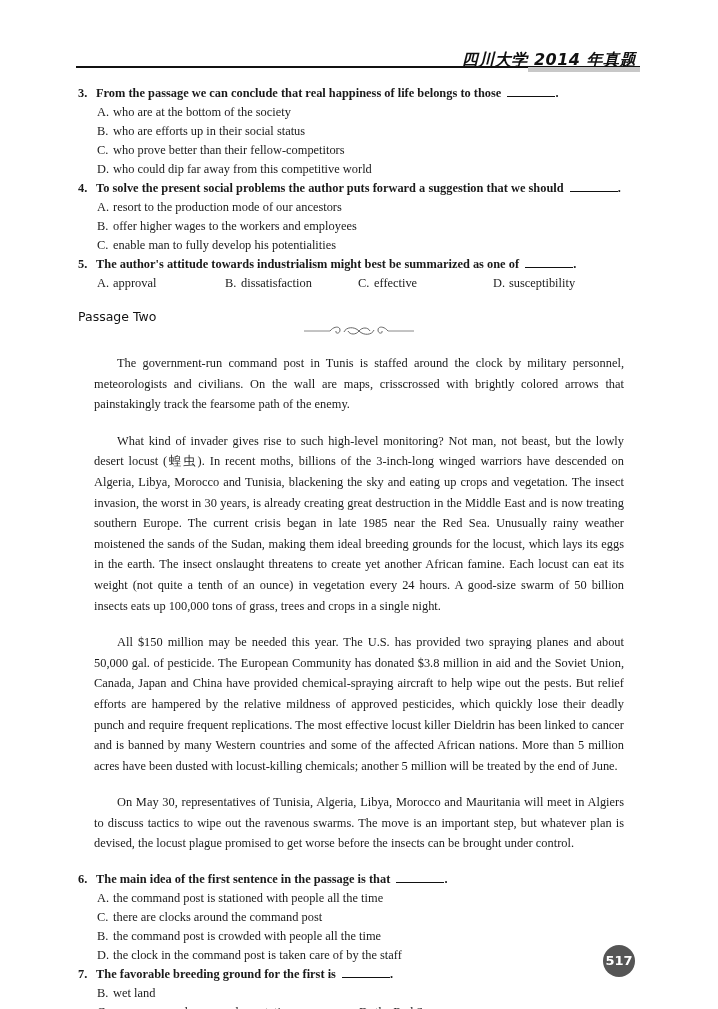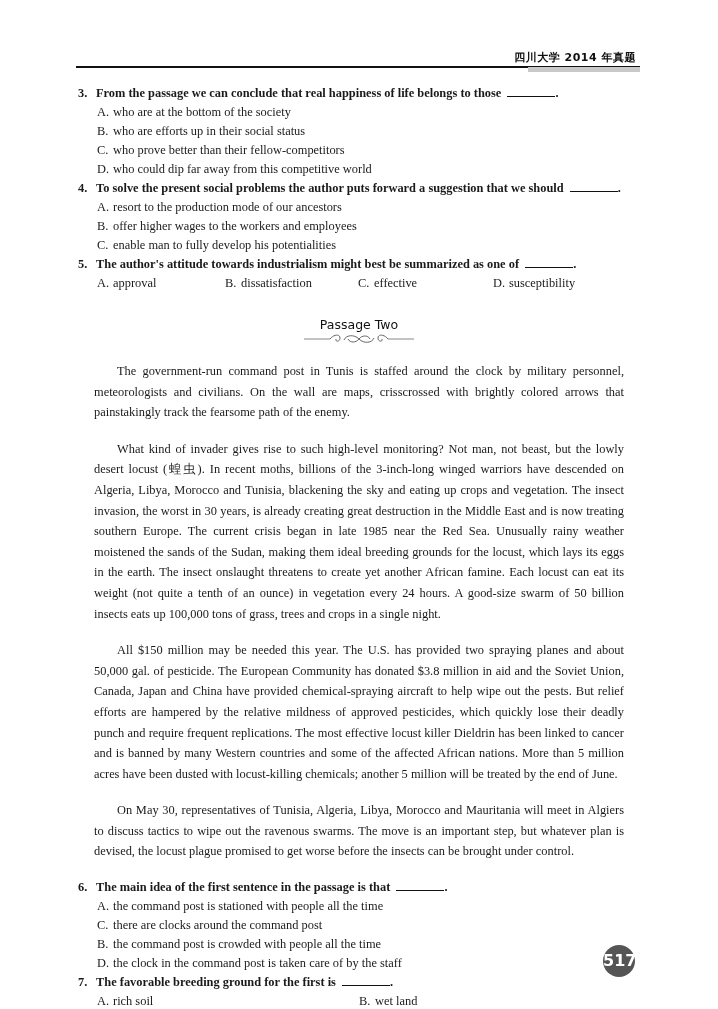--- a/index.html
+++ b/index.html
@@ -1,43 +1,43 @@
 <!DOCTYPE html>
 <html><head>
 <meta charset="utf-8">
 <style>
   html, body { margin: 0; padding: 0; background: #ffffff; }
   body { width: 718px; height: 1009px; position: relative; overflow: hidden;
          font-family: "Liberation Serif", "DejaVu Serif", serif; color: #1a1a1a; }
   .header { position: absolute; left: 76px; top: 48px; width: 564px; height: 24px; }
   .header-title { position: absolute; right: 4px; top: 2px; font-family: "DejaVu Sans", sans-serif;
-                  font-weight: bold; font-size: 11px; letter-spacing: 0.5px; color: #111; }
+                  font-weight: bold; font-size: 16px; letter-spacing: 0.5px; color: #111; font-style: italic; }
   .header-line { position: absolute; left: 0; right: 0; top: 18px; height: 1.5px; background: #111; }
   .header-bar { position: absolute; right: 0; top: 19px; width: 112px; height: 5px; background: #c8c8c8; }
 
   .content { position: absolute; left: 78px; top: 84px; width: 562px; }
   .q { font-weight: bold; font-size: 12.4px; line-height: 19px; white-space: nowrap; }
   .q .num { display: inline-block; width: 18px; }
   .blank { display: inline-block; width: 48px; border-bottom: 1px solid #111; height: 10px; margin-left: 3px; }
   .opt { font-size: 12.4px; line-height: 19px; padding-left: 19px; white-space: nowrap; }
   .opt .letter { display: inline-block; width: 16px; }
   .opt-row { display: flex; font-size: 12.4px; line-height: 19px; padding-left: 19px; white-space: nowrap; }
   .opt-row .cell { display: inline-block; }
   .opt-row .letter { display: inline-block; width: 16px; }
 
-  .passage-title { text-align: center; font-family: "DejaVu Sans", sans-serif; font-size: 12.5px;
-                   margin-top: 24px; line-height: 16px; color: #111; }
+  .passage-title { text-align: left; font-family: "DejaVu Sans", sans-serif; font-size: 12.5px;
+                   margin-top: 16px; line-height: 16px; color: #111; }
   .ornament { display: block; margin: 0 auto; width: 110px; height: 12px; }
 
   .para { font-size: 12.4px; line-height: 20.6px; text-align: justify; text-indent: 23px; margin: 16px; }
   .passage { margin-top: 8px; margin-bottom: 6px; }
 
   .page-num { position: absolute; left: 603px; top: 945px; width: 32px; height: 32px; border-radius: 50%;
               background: #555555; color: #ffffff; font-family: "DejaVu Sans", sans-serif; font-weight: bold;
-              font-size: 16px; text-align: center; line-height: 32px; }
+              font-size: 13px; text-align: center; line-height: 32px; }
 </style>
 </head>
 <body>
 
 <div class="header">
   <span class="header-title">四川大学 2014 年真题</span>
   <div class="header-line"></div>
   <div class="header-bar"></div>
 </div>
 
@@ -89,21 +89,20 @@
     <div class="q"><span class="num">6.</span><span>The main idea of the first sentence in the passage is that</span> <span class="blank"></span><span>.</span></div>
     <div class="opt"><span class="letter">A.</span><span>the command post is stationed with people all the time</span></div>
     <div class="opt"><span class="letter">C.</span><span>there are clocks around the command post</span></div>
     <div class="opt"><span class="letter">B.</span><span>the command post is crowded with people all the time</span></div>
     <div class="opt"><span class="letter">D.</span><span>the clock in the command post is taken care of by the staff</span></div>
   </div>
 
   <div>
     <div class="q"><span class="num">7.</span><span>The favorable breeding ground for the first is</span> <span class="blank"></span><span>.</span></div>
     <div class="opt-row">
-      <span class="cell" style="width:262px"><span class="letter">A.</span><span>rich soil</span></span>
       <span class="cell"><span class="letter">B.</span><span>wet land</span></span>
     </div>
     <div class="opt-row">
       <span class="cell" style="width:262px"><span class="letter">C.</span><span>spaces covered crops and vegetation</span></span>
       <span class="cell"><span class="letter">D.</span><span>the Red Sea</span></span>
     </div>
   </div>
 </div>
 
 <div class="page-num">517</div>

